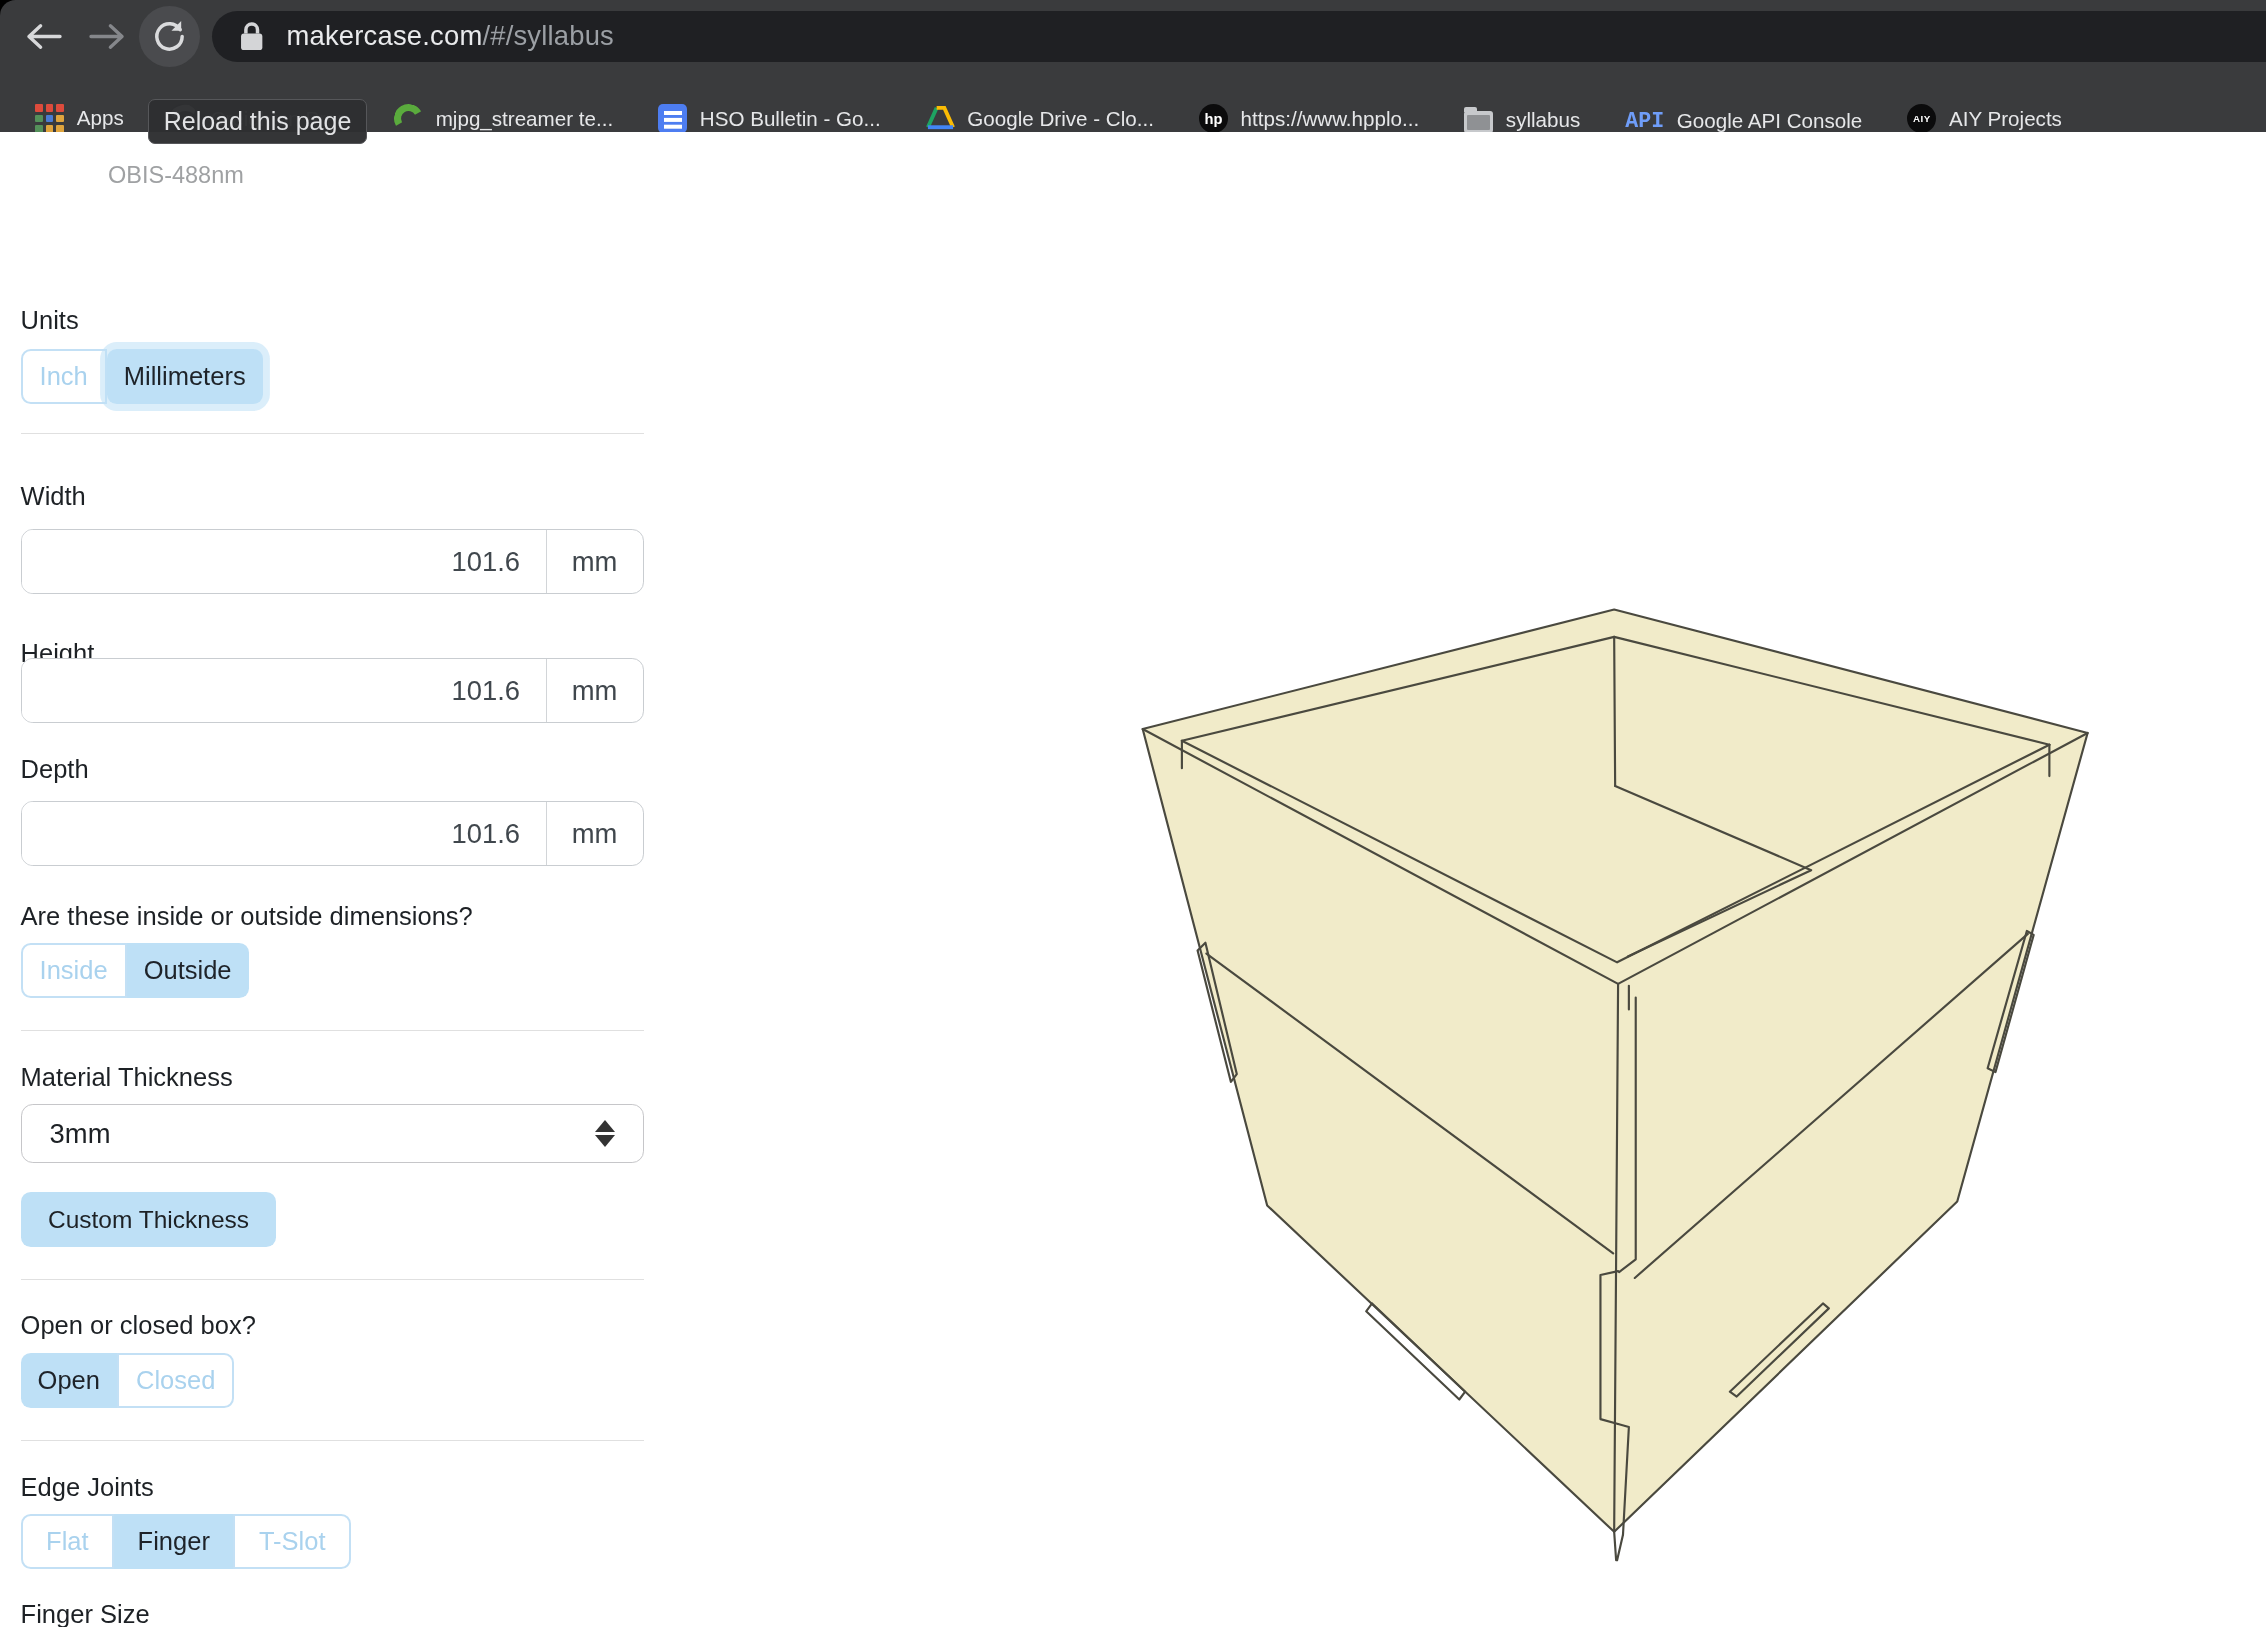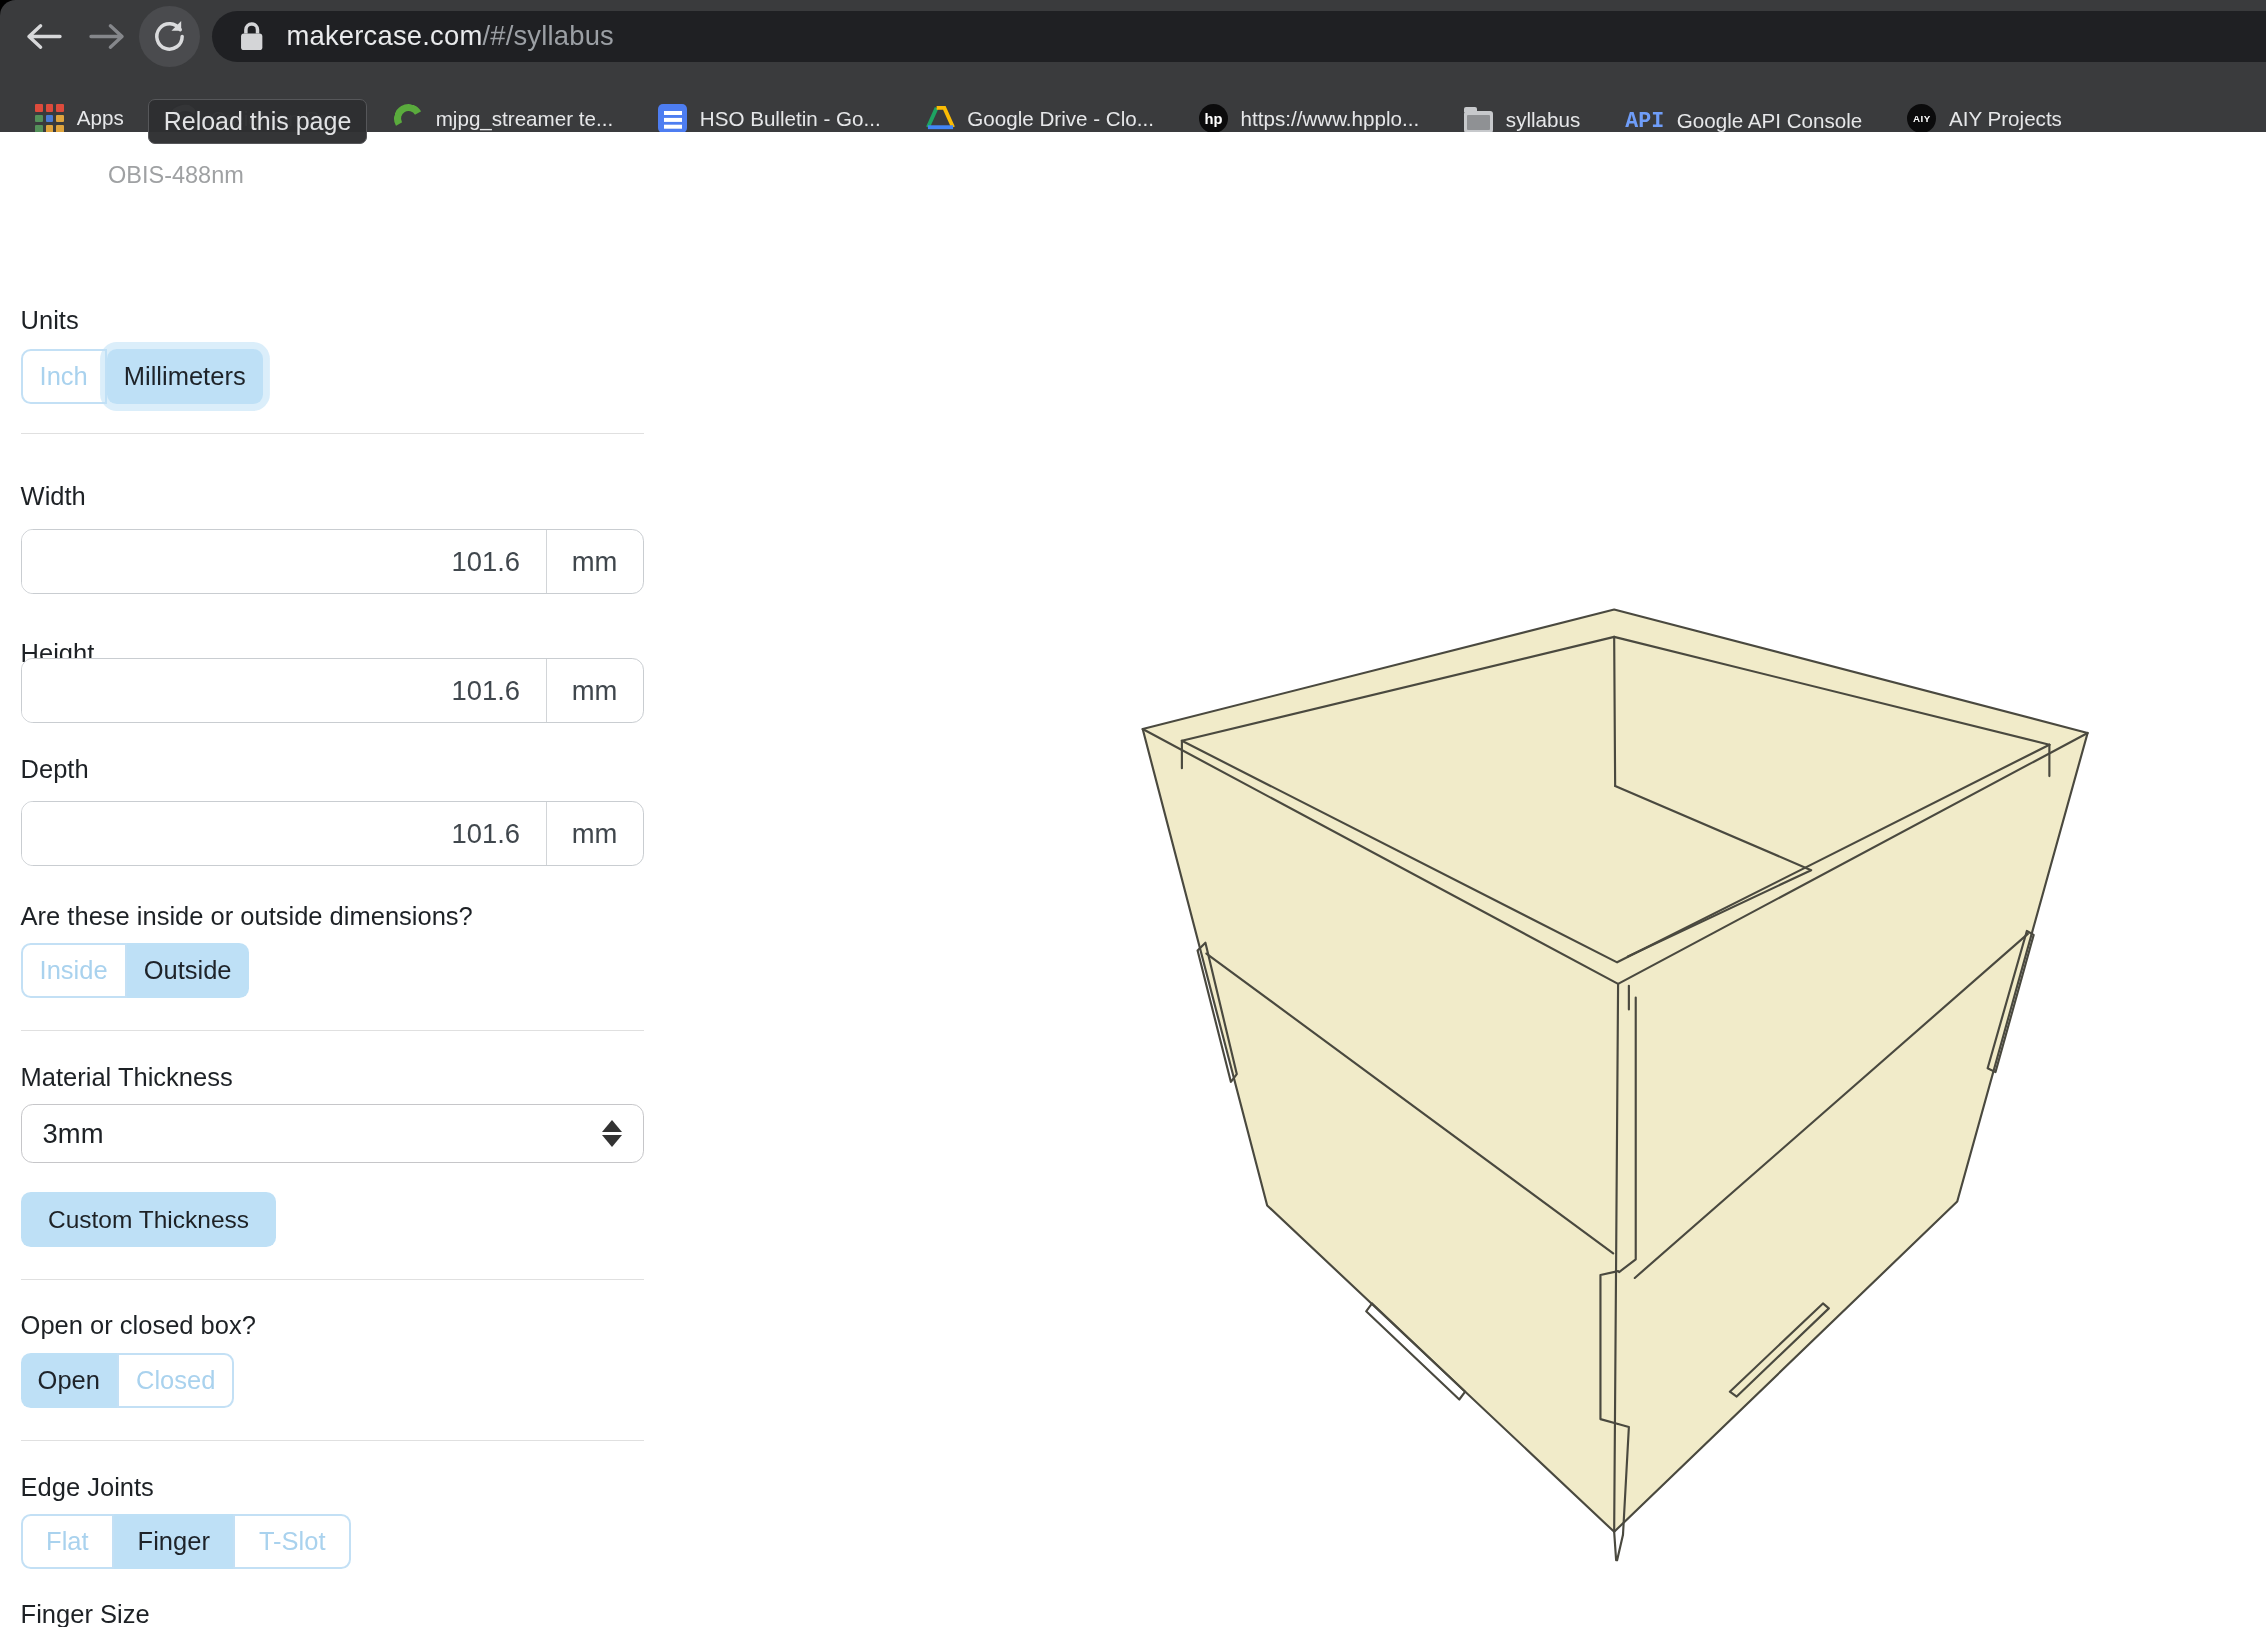--- a/index.html
+++ b/index.html
@@ -88,21 +88,21 @@
 
   .input-group { position:absolute; left:20.6px; width:623px; height:65px; display:flex;
                  border:1px solid #c9cdd1; border-radius:11.8px; background:#fff; overflow:hidden; }
   .dim-input { flex:1 1 auto; border:none; outline:none; font-size:27.4px; color:#40474d;
                text-align:right; padding-right:25.5px; font-family:inherit; min-width:0; }
   .unit-suffix { flex:0 0 97px; border-left:1px solid #d2d5d8; display:flex; align-items:center;
                  justify-content:center; font-size:27.4px; color:#40474d; }
 
   .select-box { position:absolute; left:20.6px; width:623px; height:59px; border:1px solid #c6c6c9;
                 border-radius:11.8px; background:#fff; display:flex; align-items:center;
-                padding:0 21px; font-size:27.4px; color:#1d2125; cursor:pointer; }
+                padding:0 28px; font-size:27.4px; color:#1d2125; cursor:pointer; }
   .select-arrows { margin-left:auto; display:flex; flex-direction:column; gap:3.9px; }
   .select-arrows .up   { width:0; height:0; border-left:10.8px solid transparent;
                          border-right:10.8px solid transparent; border-bottom:12.7px solid #333; }
   .select-arrows .down { width:0; height:0; border-left:10.8px solid transparent;
                          border-right:10.8px solid transparent; border-top:12.7px solid #333; }
 
   .blue-btn { position:absolute; left:20.6px; height:55px; background:#bee0f6; color:#1d2125;
               border:none; border-radius:9.8px; font-size:24.5px; padding:0 27.4px;
               font-family:inherit; cursor:pointer; }
 

